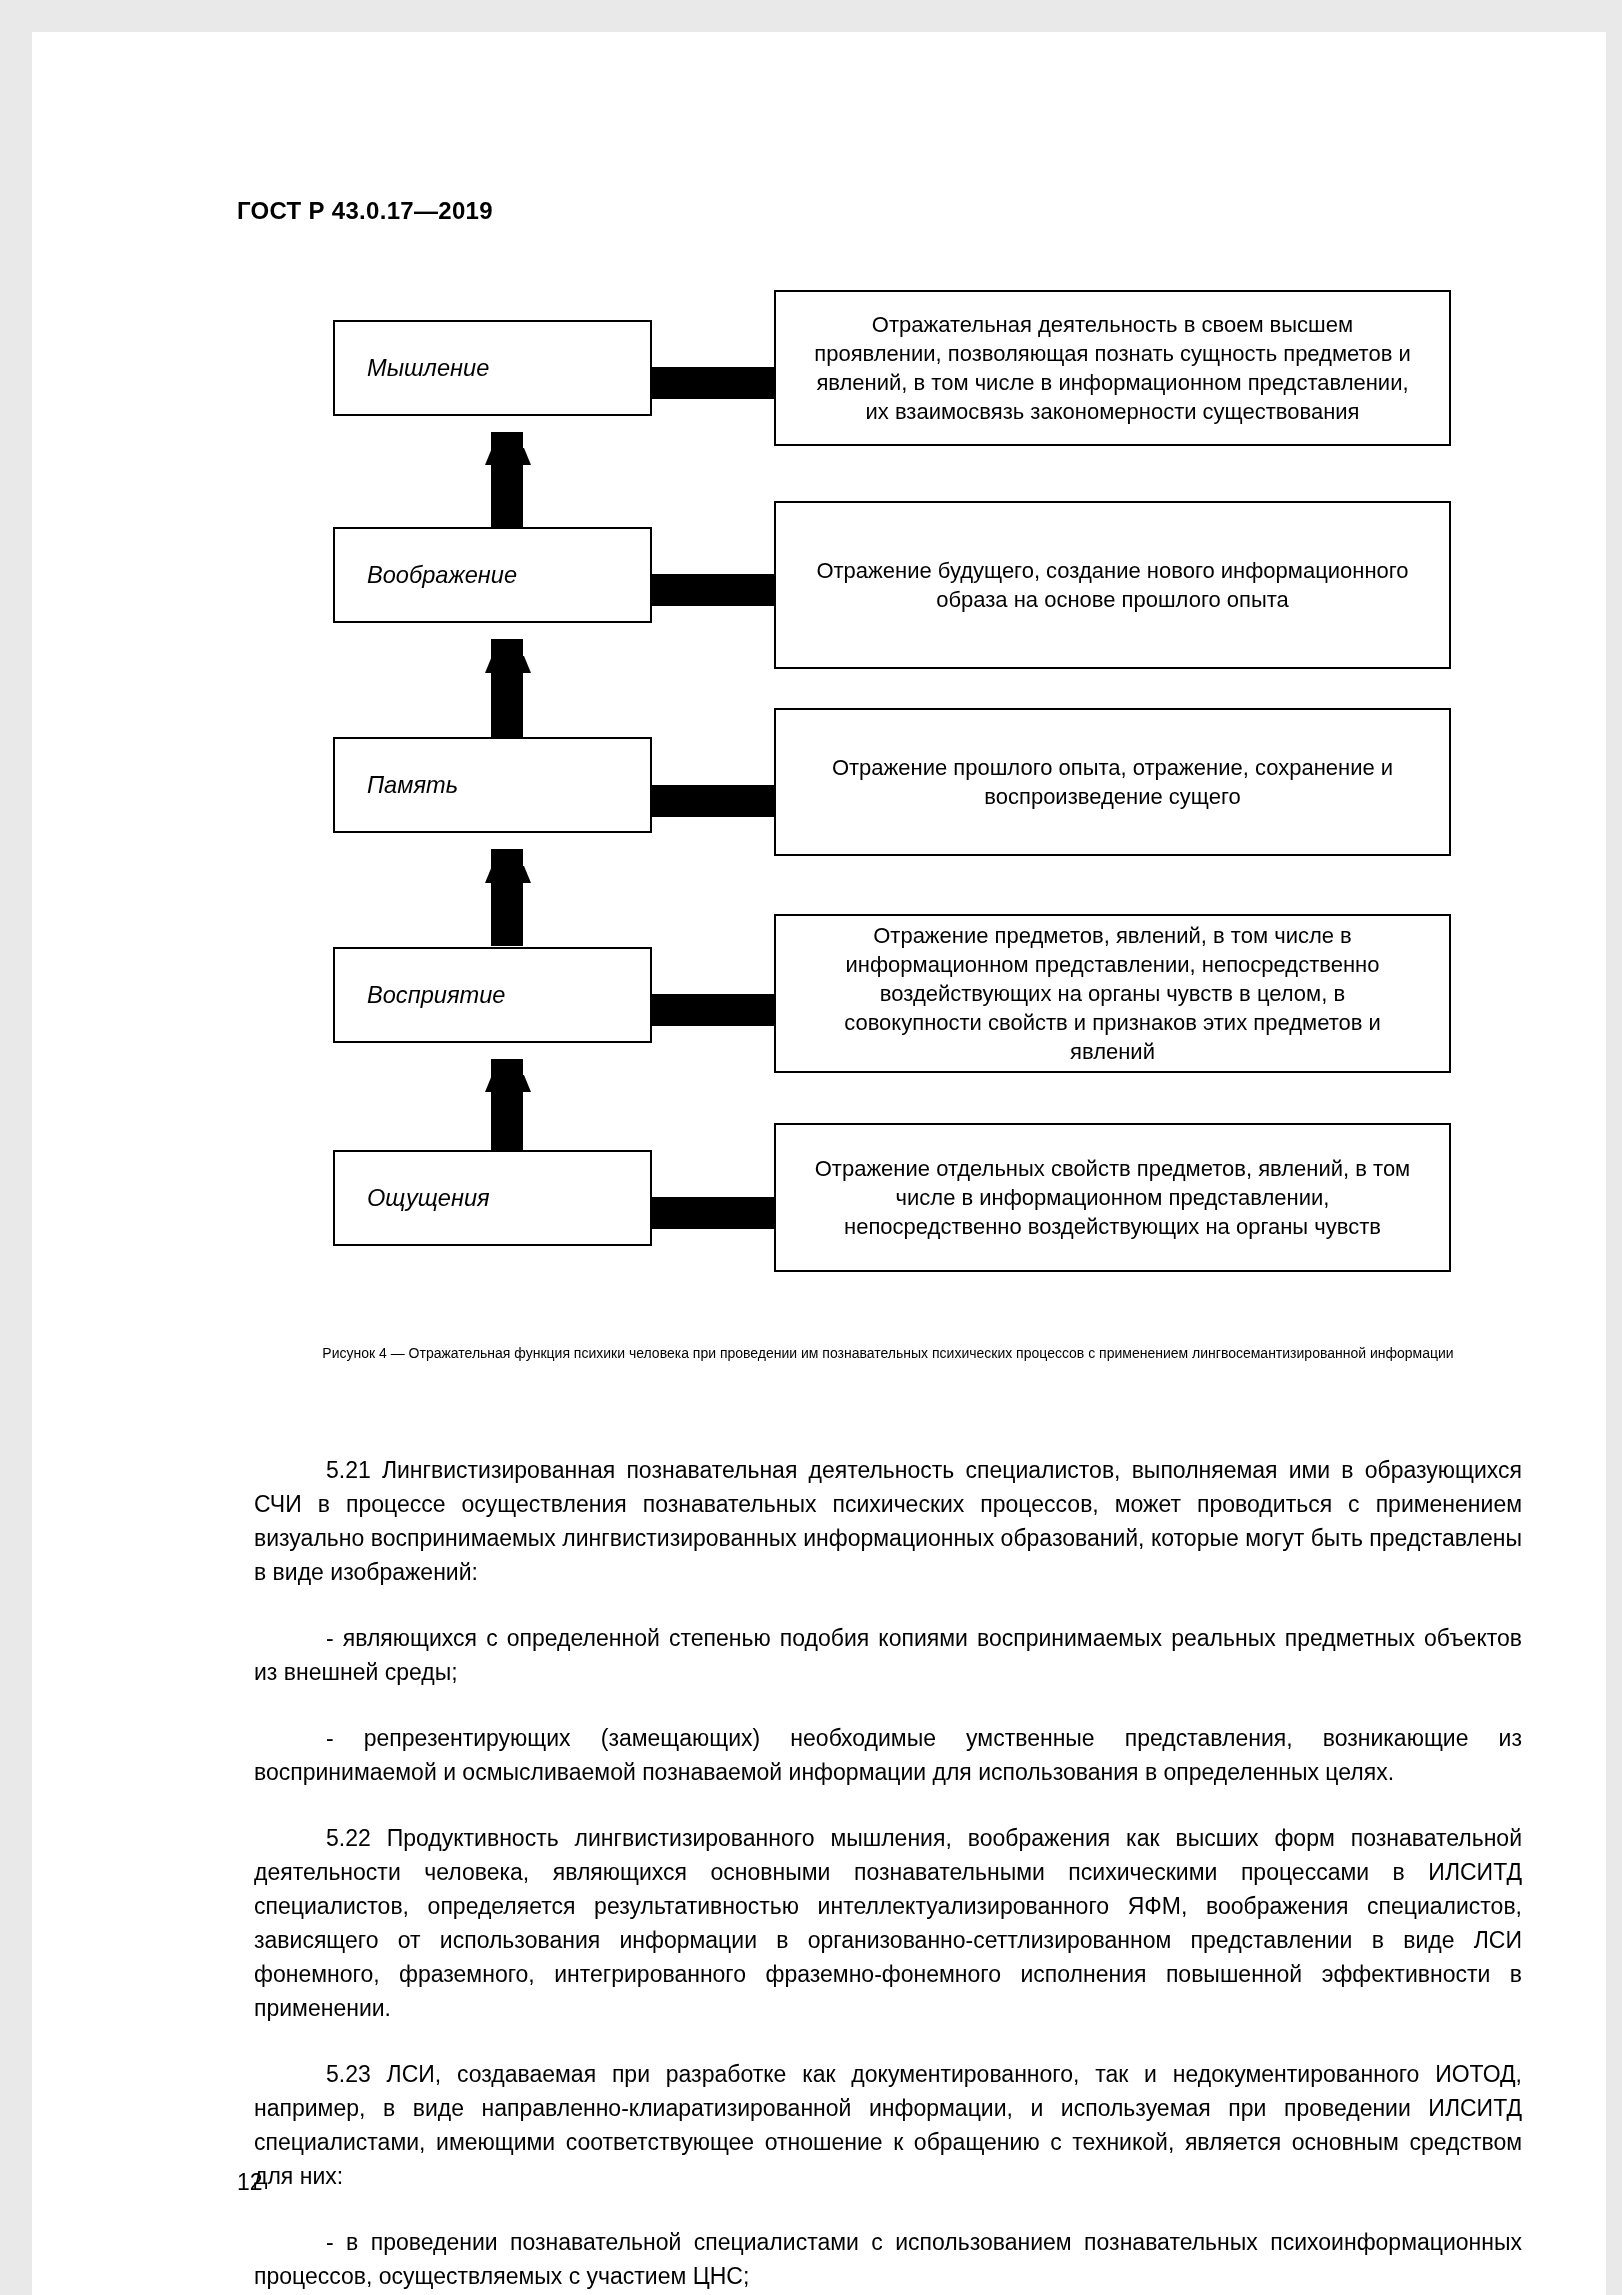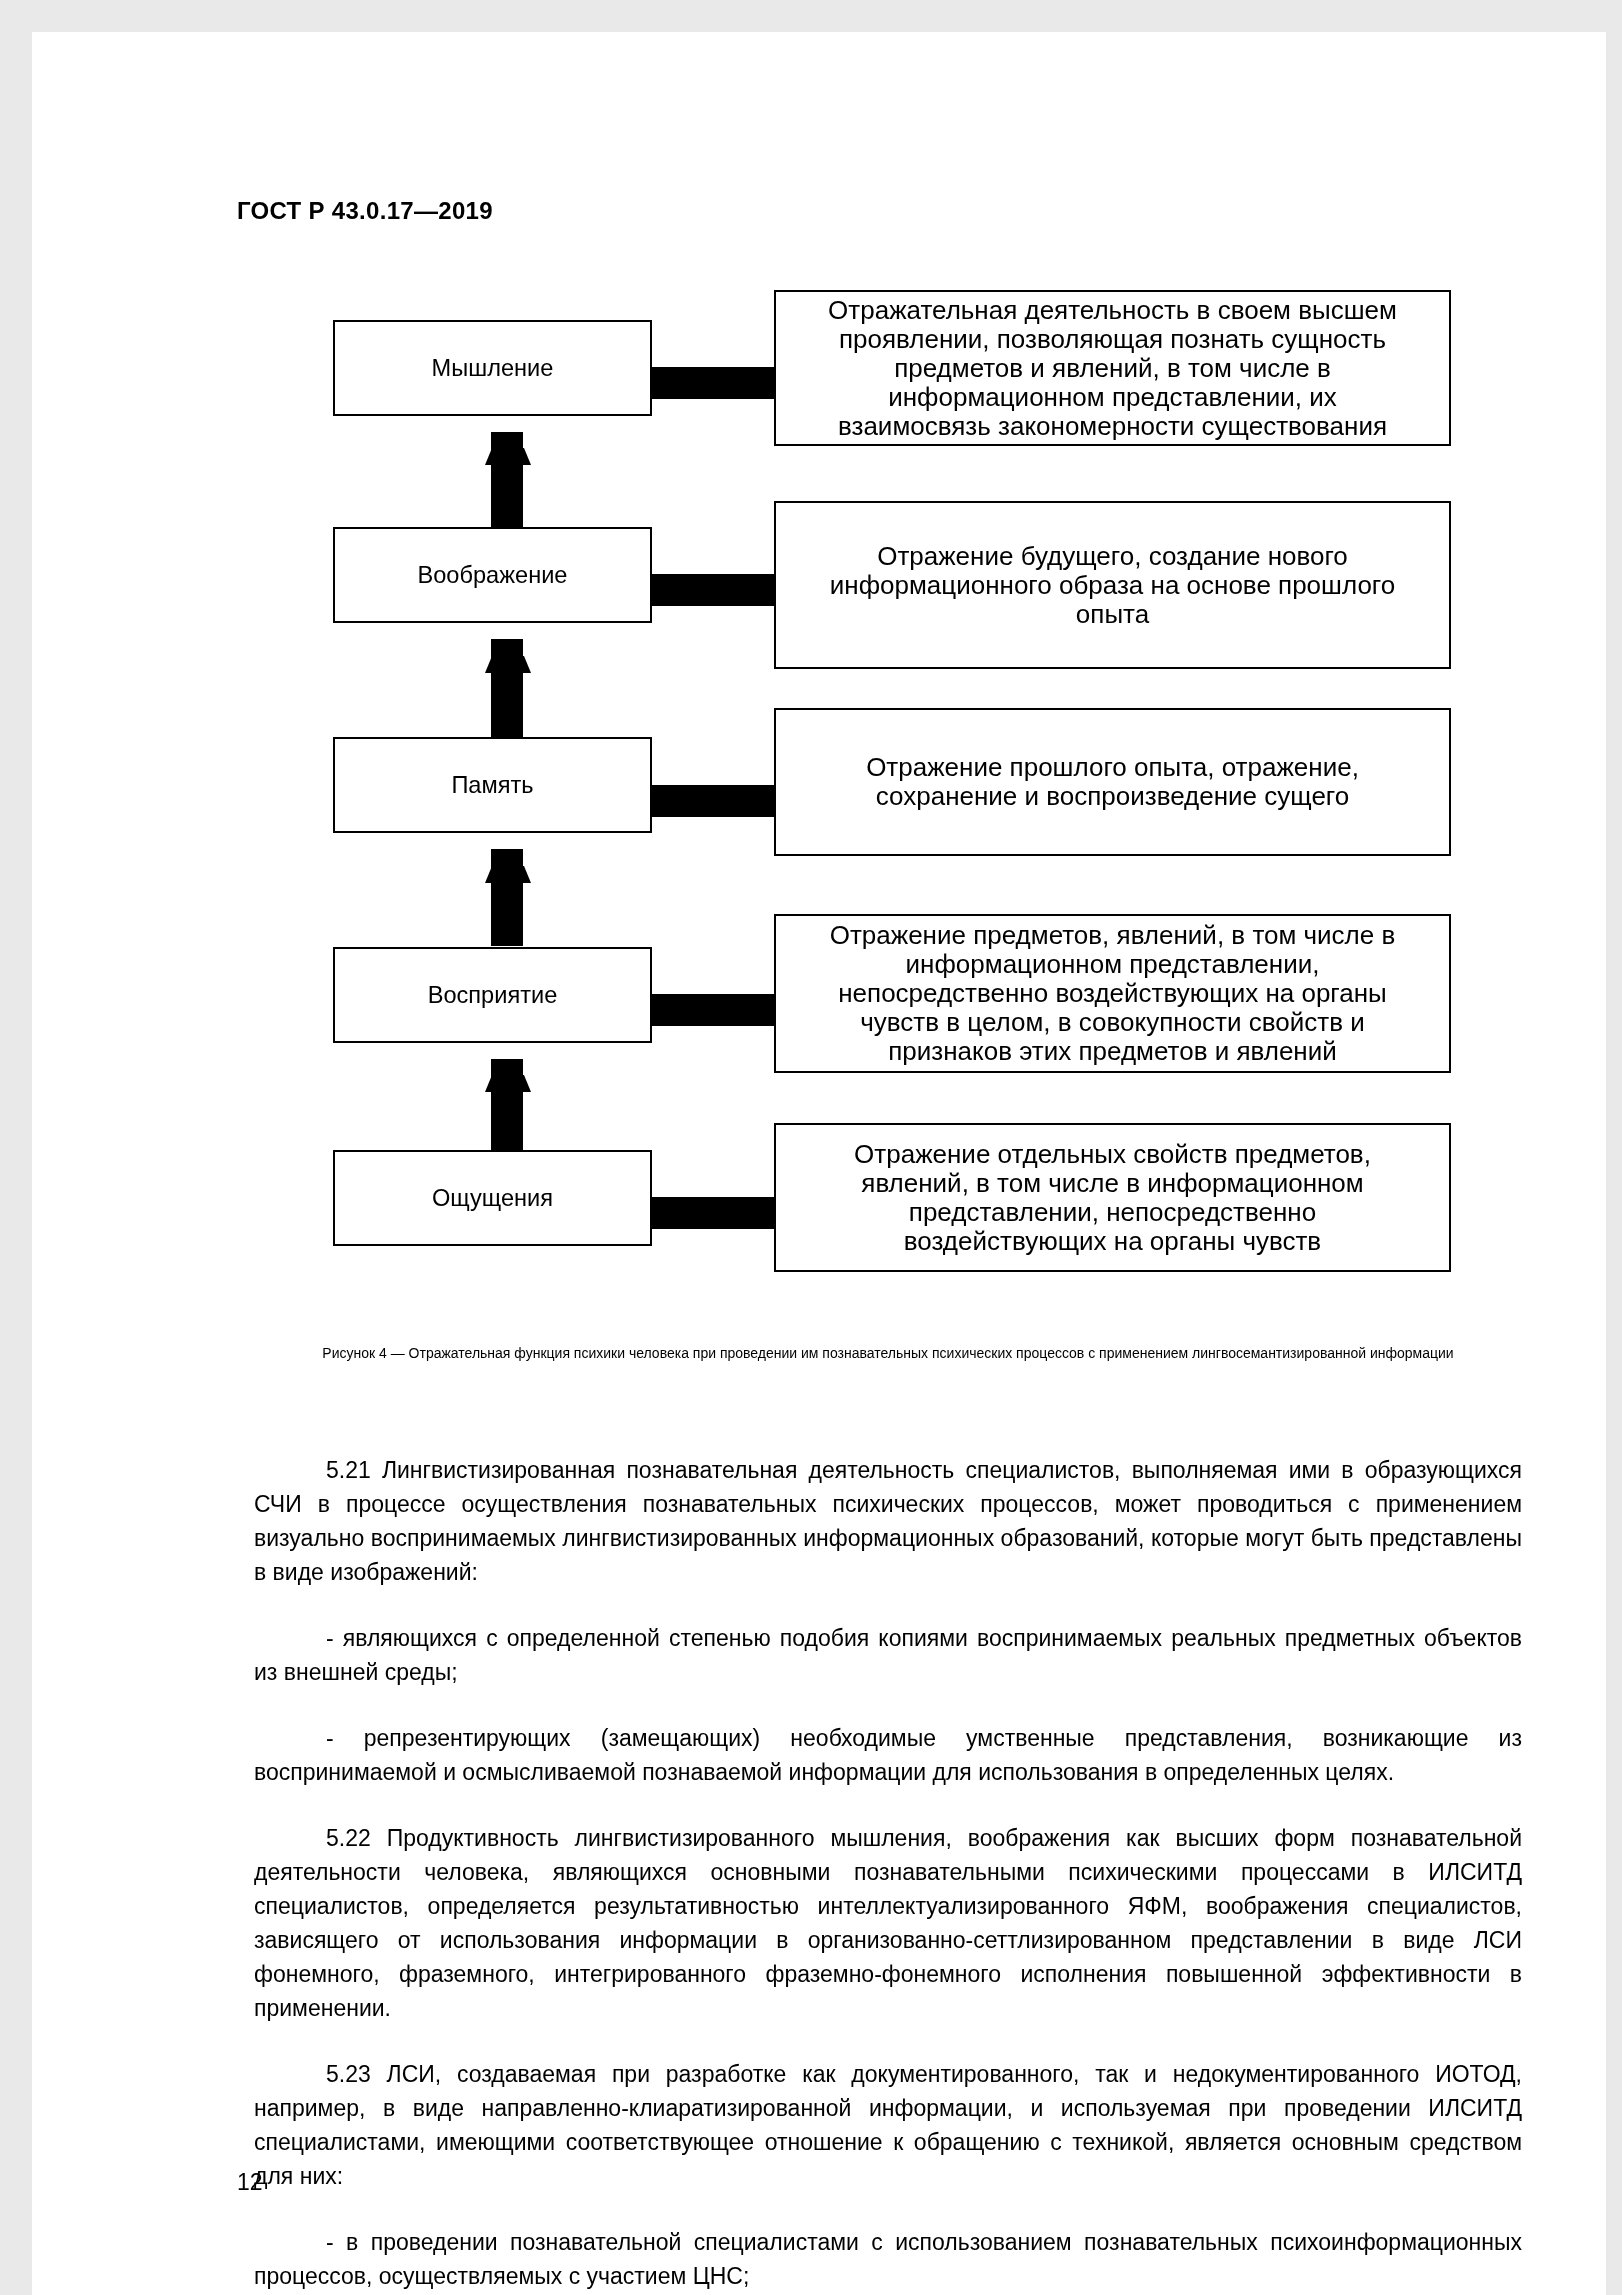--- a/index.html
+++ b/index.html
@@ -24,34 +24,35 @@
   
   .lbox {
     position: absolute;
     left: 301px;
     width: 319px;
     height: 96px;
     border: 2px solid #000;
     background: #fff;
     display: flex;
     align-items: center;
-    justify-content: center;
+    justify-content: flex-start;
     font-size: 23.6px;
     text-align: center;
+    font-style: italic;
   }
   .rbox {
     position: absolute;
     left: 742px;
     width: 677px;
     border: 2px solid #000;
     background: #fff;
     display: flex;
     align-items: center;
     justify-content: center;
-    font-size: 26px;
+    font-size: 22px;
     line-height: 29px;
     text-align: center;
     padding: 6.5px 18.3px;
   }
   .hline {
     position: absolute;
     height: 2px;
     width: 122px;
     left: 620px;
     background: #000;

